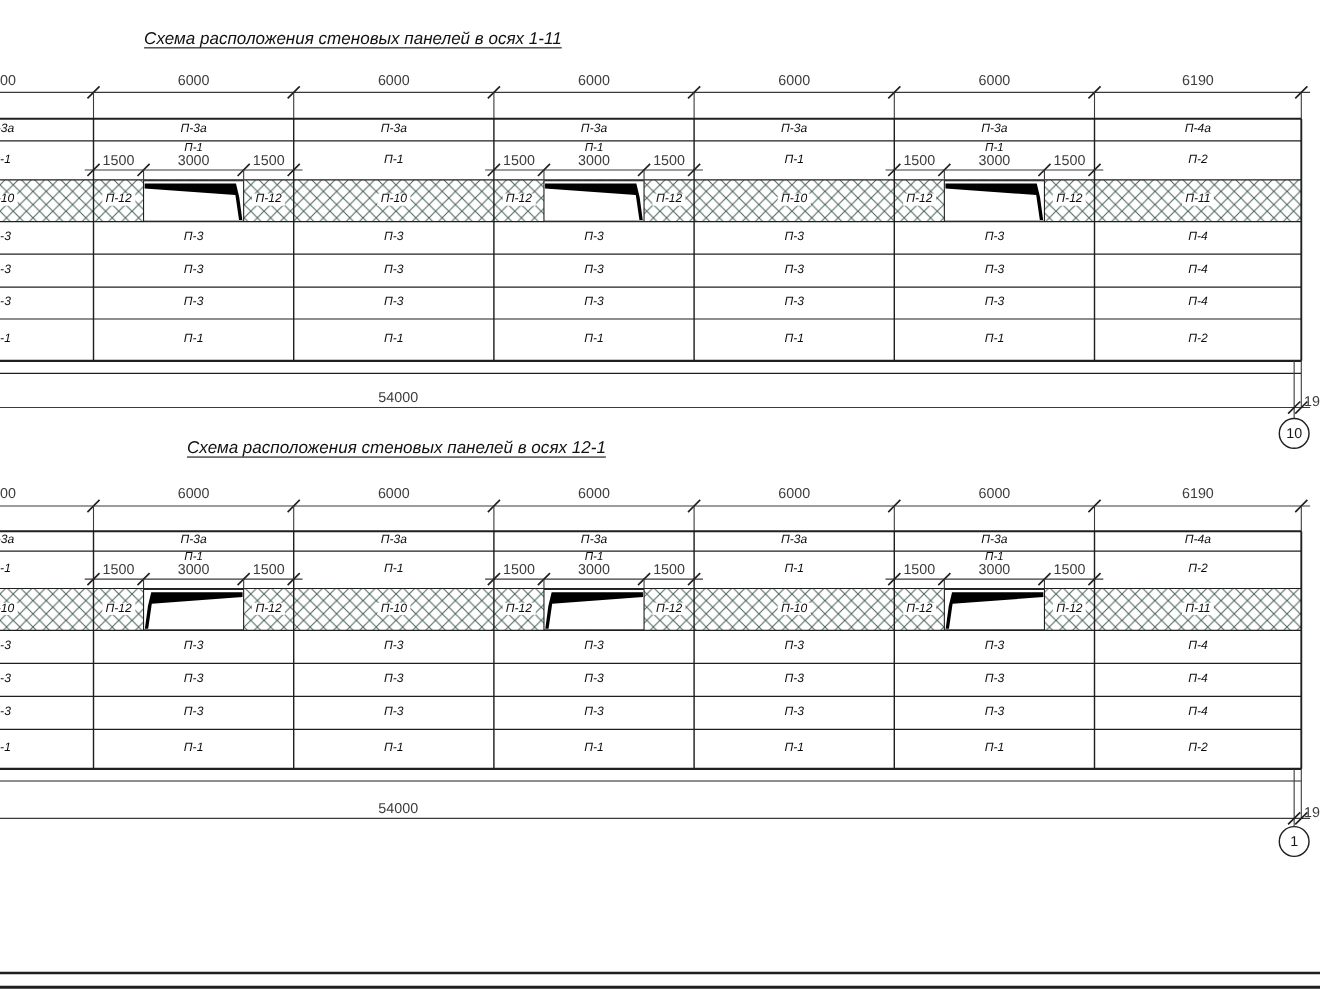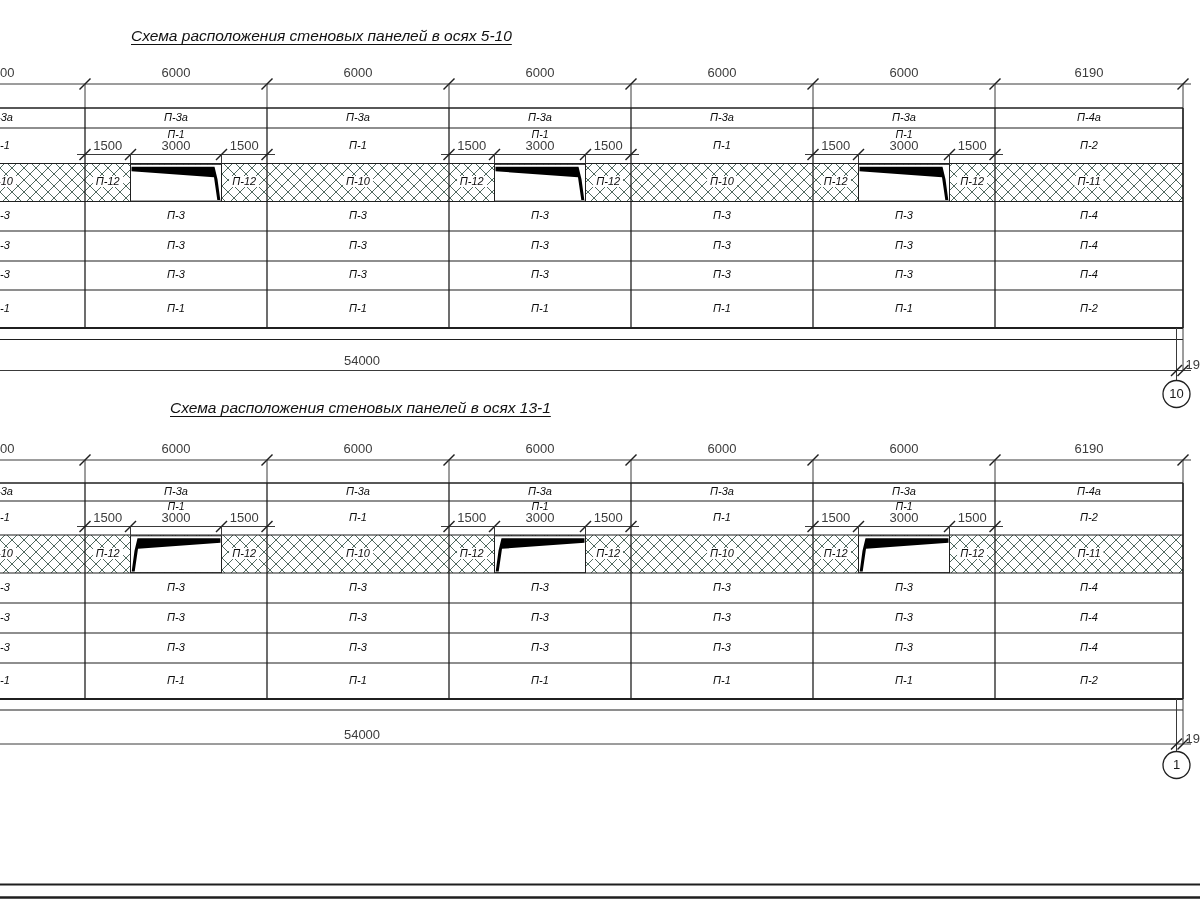--- a/index.html
+++ b/index.html
@@ -155,21 +155,21 @@
       <line x1="0" y1="744" x2="1191" y2="744" stroke="#3a3a3a" stroke-width="1"></line>
       <line x1="1176.5" y1="699" x2="1176.5" y2="751.5" stroke="#3a3a3a" stroke-width="1"></line>
       <line x1="1183" y1="699" x2="1183" y2="744" stroke="#3a3a3a" stroke-width="1"></line>
       <line x1="1171" y1="749.5" x2="1182" y2="738.5" stroke="#1f1f1f" stroke-width="1.5"></line>
       <line x1="1177.5" y1="749.5" x2="1188.5" y2="738.5" stroke="#1f1f1f" stroke-width="1.5"></line>
       <circle cx="1176.5" cy="765" r="13.5" fill="#fff" stroke="#1f1f1f" stroke-width="1.3"></circle>
       <line x1="0" y1="884.5" x2="1200" y2="884.5" stroke="#1f1f1f" stroke-width="2.2"></line>
       <line x1="0" y1="897.5" x2="1200" y2="897.5" stroke="#1f1f1f" stroke-width="2.6"></line>
     </svg>
   <div id="textlayer">
-      <span class="t title leftal" style="left: 131px; top: 28px;">Схема расположения стеновых панелей в осях 5-10</span>
+      <span class="t title leftal" style="left: 131px; top: 28px;">Схема расположения стеновых панелей в осях 1-11</span>
       <span class="t dim" style="left: 0px; top: 66px;">6000</span>
       <span class="t dim" style="left: 176px; top: 66px;">6000</span>
       <span class="t dim" style="left: 358px; top: 66px;">6000</span>
       <span class="t dim" style="left: 540px; top: 66px;">6000</span>
       <span class="t dim" style="left: 722px; top: 66px;">6000</span>
       <span class="t dim" style="left: 904px; top: 66px;">6000</span>
       <span class="t dim" style="left: 1089px; top: 66px;">6190</span>
       <span class="t panel" style="left: 1px; top: 112px;">П-3а</span>
       <span class="t panel" style="left: 1px; top: 140px;">П-1</span>
       <span class="t panel halo" style="left: 1px; top: 176px;">П-10</span>
@@ -227,21 +227,21 @@
       <span class="t panel" style="left: 1089px; top: 112px;">П-4а</span>
       <span class="t panel" style="left: 1089px; top: 140px;">П-2</span>
       <span class="t panel halo" style="left: 1089px; top: 176px;">П-11</span>
       <span class="t panel" style="left: 1089px; top: 210px;">П-4</span>
       <span class="t panel" style="left: 1089px; top: 240px;">П-4</span>
       <span class="t panel" style="left: 1089px; top: 269px;">П-4</span>
       <span class="t panel" style="left: 1089px; top: 303px;">П-2</span>
       <span class="t dim" style="left: 362px; top: 354px;">54000</span>
       <span class="t dim leftal" style="left: 1185.5px; top: 358px;">190</span>
       <span class="t bubble" style="left: 1176.5px; top: 387px;">10</span>
-      <span class="t title leftal" style="left: 170px; top: 400px;">Схема расположения стеновых панелей в осях 13-1</span>
+      <span class="t title leftal" style="left: 170px; top: 400px;">Схема расположения стеновых панелей в осях 12-1</span>
       <span class="t dim" style="left: 0px; top: 442px;">6000</span>
       <span class="t dim" style="left: 176px; top: 442px;">6000</span>
       <span class="t dim" style="left: 358px; top: 442px;">6000</span>
       <span class="t dim" style="left: 540px; top: 442px;">6000</span>
       <span class="t dim" style="left: 722px; top: 442px;">6000</span>
       <span class="t dim" style="left: 904px; top: 442px;">6000</span>
       <span class="t dim" style="left: 1089px; top: 442px;">6190</span>
       <span class="t panel" style="left: 1px; top: 486px;">П-3а</span>
       <span class="t panel" style="left: 1px; top: 512px;">П-1</span>
       <span class="t panel halo" style="left: 1px; top: 548px;">П-10</span>

